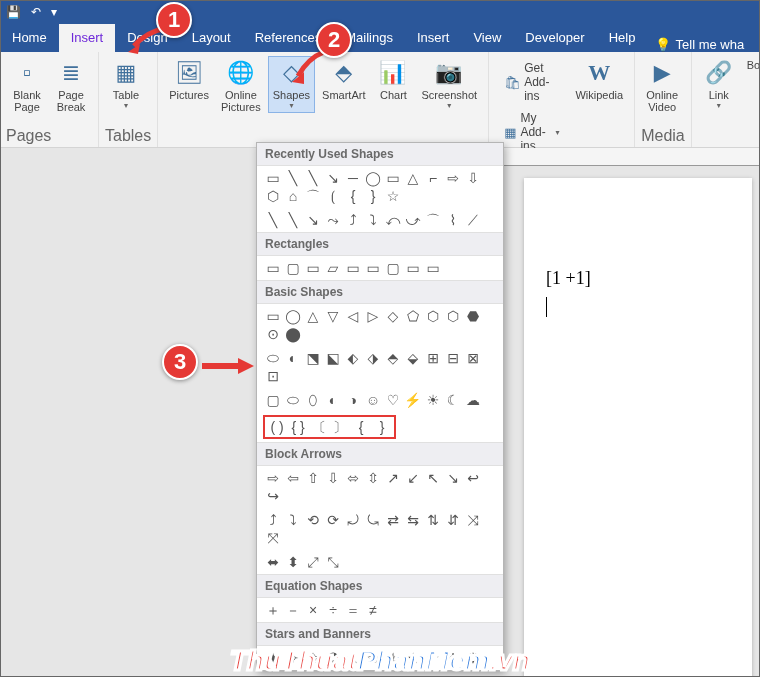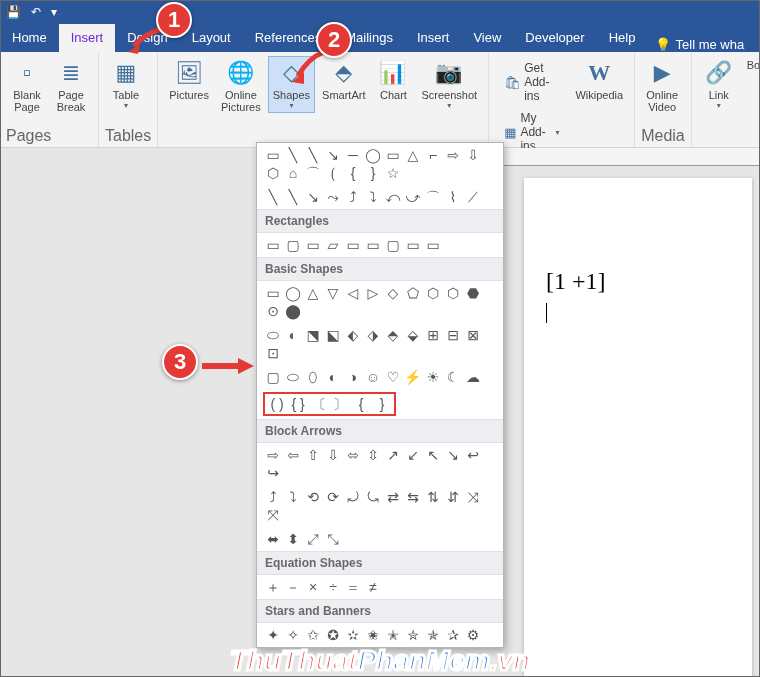--- a/index.html
+++ b/index.html
@@ -22,21 +22,21 @@
 .btn-lg .lbl { font-size: 11px; color: #444; text-align: center; line-height: 1.1; white-space: pre; }
 .btn-lg .caret { font-size: 8px; color: #666; margin-top: -2px; }
 
 .addins-col { display: flex; flex-direction: column; gap: 2px; padding: 2px; }
 .btn-sm { display: flex; align-items: center; gap: 4px; padding: 2px 6px; cursor: pointer; border: 1px solid transparent; font-size: 12px; color: #444; }
 .btn-sm .mini-ico { width: 16px; height: 14px; color: #41719c; font-size: 13px; }
 
 .doc-area { position: absolute; top: 148px; left: 0; right: 0; bottom: 0; background: #e6e6e6; }
 .ruler { position: absolute; top: 0; right: 0; left: 504px; height: 18px; background: #f5f5f5; border-bottom: 1px solid #999; }
 .page { position: absolute; right: 8px; top: 30px; width: 228px; height: 520px; background: #fff; box-shadow: 0 1px 4px rgba(0,0,0,.25); padding: 90px 22px; }
-.page-text { font-family: "Times New Roman", serif; font-size: 24px; color: #000; }
+.page-text { font-family: "Times New Roman", serif; font-size: 18px; color: #000; }
 .cursor { width: 1px; height: 20px; background: #000; margin-top: 8px; }
 
 .shapes-dd { position: absolute; top: 142px; left: 256px; width: 248px; background: #fff; border: 1px solid #b5b5b5; box-shadow: 2px 3px 8px rgba(0,0,0,.3); z-index: 5; }
 .dd-hdr { background: #eeeef2; color: #6a6a6a; font-weight: 600; font-size: 12px; padding: 4px 8px; border-bottom: 1px solid #e0e0e0; border-top: 1px solid #e0e0e0; }
 .dd-hdr:first-child { border-top: none; }
 .dd-row { display: flex; flex-wrap: wrap; padding: 3px 6px; gap: 0; }
 .sh { width: 20px; height: 18px; display: flex; align-items: center; justify-content: center; color: #555; font-size: 14px; cursor: pointer; border: 1px solid transparent; line-height: 1; }
 .bracket-box { border: 2px solid #e53935; padding: 1px 2px; display: inline-flex; gap: 1px; }
 
 .callout { position: absolute; width: 36px; height: 36px; border-radius: 50%; background: #e53935; color: #fff; font-size: 22px; font-weight: 700; display: flex; align-items: center; justify-content: center; border: 2px solid #fff; box-shadow: 0 1px 4px rgba(0,0,0,.4); z-index: 10; }
@@ -174,20 +174,21 @@
 
 <div class="doc-area">
   <div class="ruler"></div>
   <div class="page">
     <div class="page-text">[1 +1]</div>
     <div class="cursor"></div>
   </div>
 </div>
 
 <div class="shapes-dd">
+  <div class="dd-hdr">Recently Used Shapes</div>
   <div class="dd-row" id="row-recent">
       <span class="sh">▭</span>
       <span class="sh">╲</span>
       <span class="sh">╲</span>
       <span class="sh">↘</span>
       <span class="sh">─</span>
       <span class="sh">◯</span>
       <span class="sh">▭</span>
       <span class="sh">△</span>
       <span class="sh">⌐</span>

